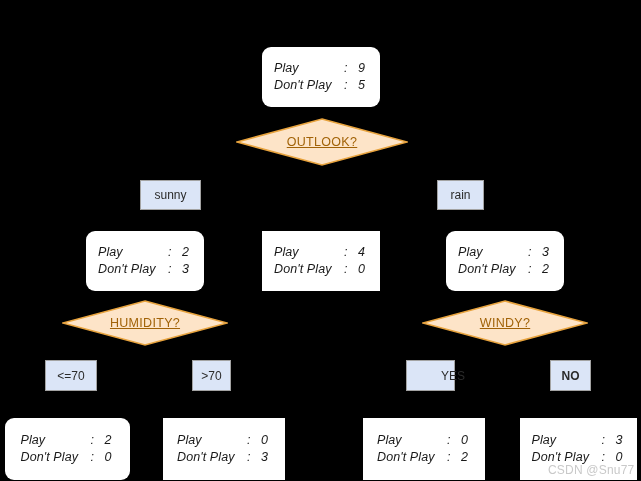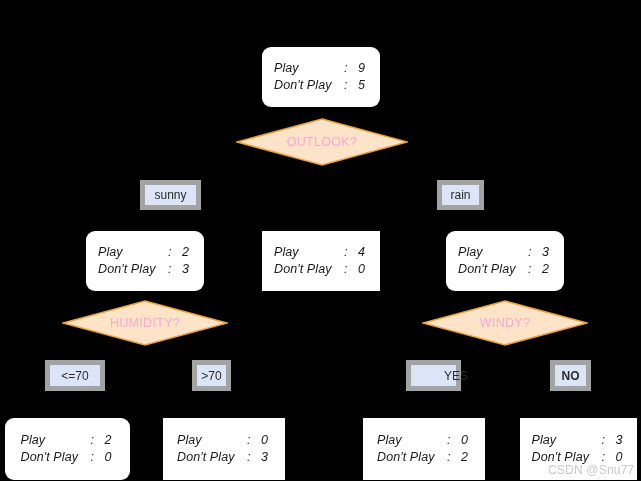--- a/index.html
+++ b/index.html
@@ -64,30 +64,31 @@
     justify-content: center;
   }
   .diamond-wrap svg {
     position: absolute;
     top: 0;
     left: 0;
   }
   .diamond-text {
     position: relative;
     font-size: 12.5px;
-    color: #f9a8d4;
+    color: #a16207;
     letter-spacing: 0.3px;
     white-space: nowrap;
+    text-decoration: underline;
   }
 
   
   .branch-label {
     position: absolute;
     background: #dbe5f7;
-    border: 5px solid #a3a3a3;
+    border: 1px solid #a3a3a3;
     box-sizing: border-box;
     display: flex;
     align-items: center;
     justify-content: center;
     font-size: 12px;
     color: #2b2b2b;
     white-space: nowrap;
   }
 
   
@@ -207,21 +208,21 @@
     <span class="diamond-text">HUMIDITY?</span>
   </div>
 
   <div class="diamond-wrap" style="left:422px; top:300px; width:166px; height:46px;">
     <svg width="166" height="46" viewBox="0 0 166 46">
       <polygon points="83,1 165,23 83,45 1,23" fill="#fde4c8" stroke="#e8a33d" stroke-width="1.6"></polygon>
     </svg>
     <span class="diamond-text">WINDY?</span>
   </div>
 
-  <div class="branch-label" style="left:45px; top:360px; width:60px; height:31px;">
+  <div class="branch-label" style="left:45px; top:360px; width:52px; height:31px;">
     <span>&lt;=70</span>
   </div>
   <div class="branch-label" style="left:192px; top:360px; width:39px; height:31px;">
     <span>&gt;70</span>
   </div>
   <div class="branch-label" style="left:406px; top:360px; width:49px; height:31px;padding-left:45px;">
     <span>YES</span>
   </div>
   <div class="branch-label" style="left:550px; top:360px; width:41px; height:31px;font-weight:bold;">
     <span>NO</span>

